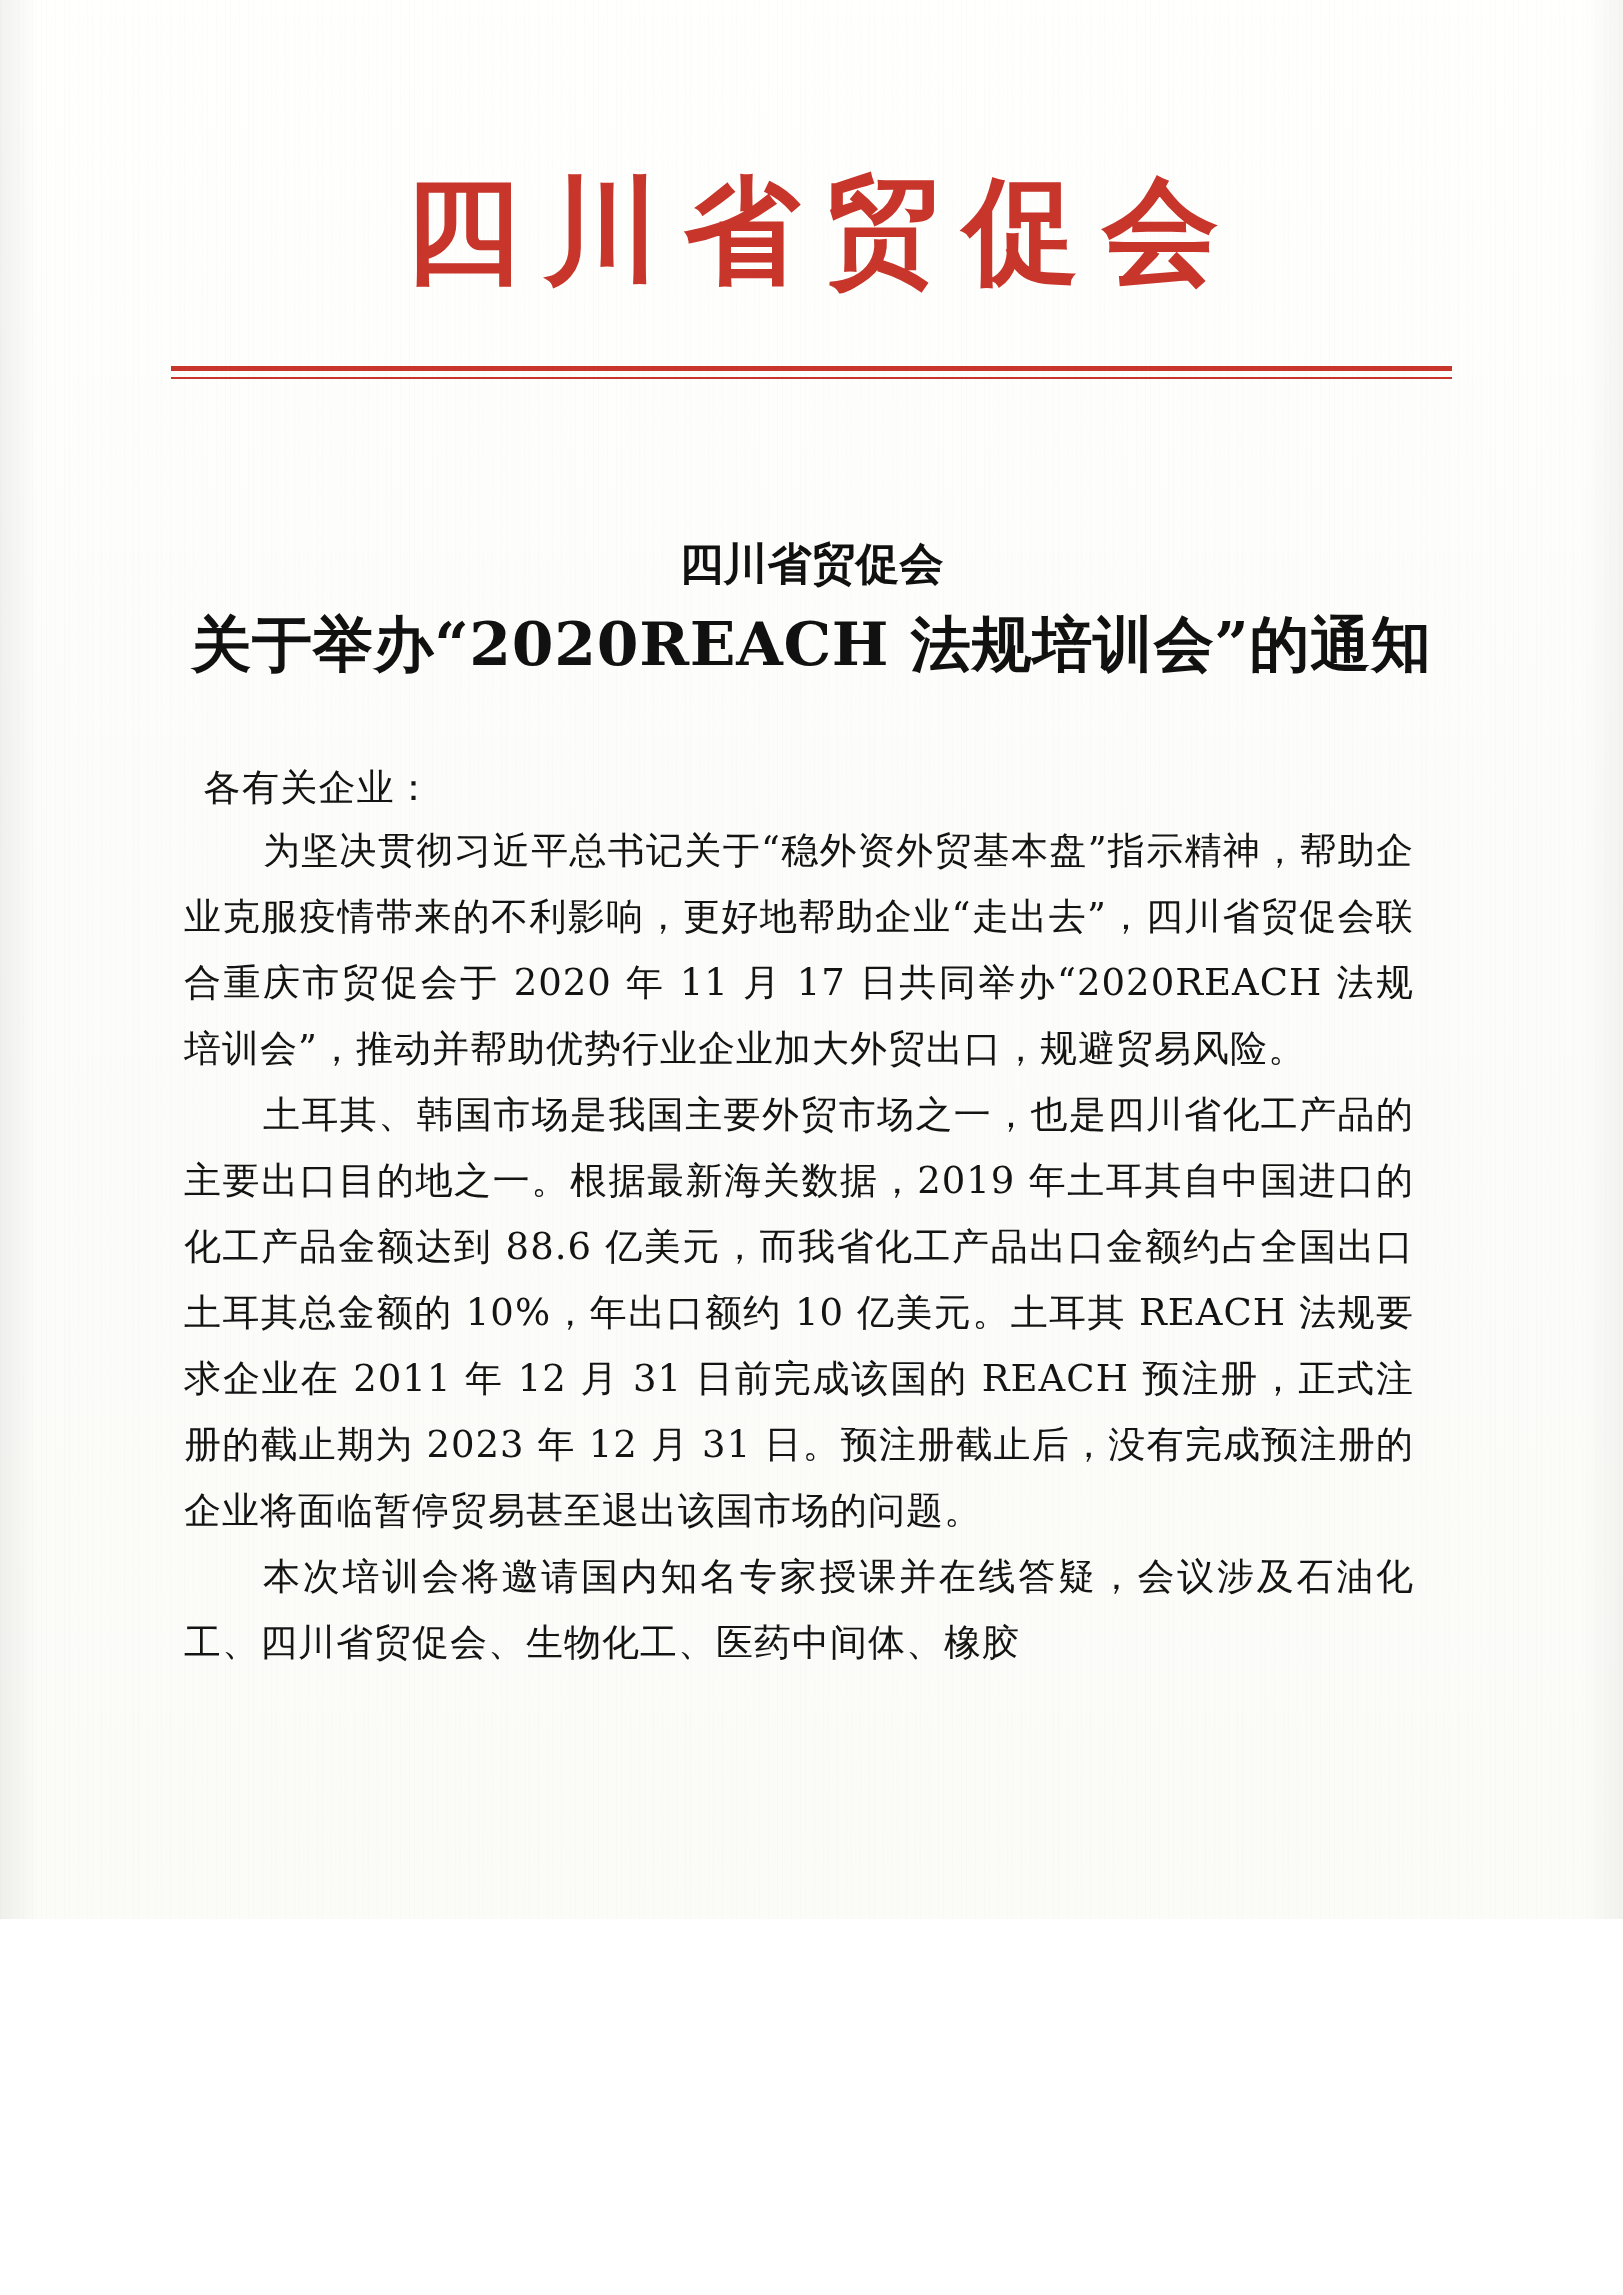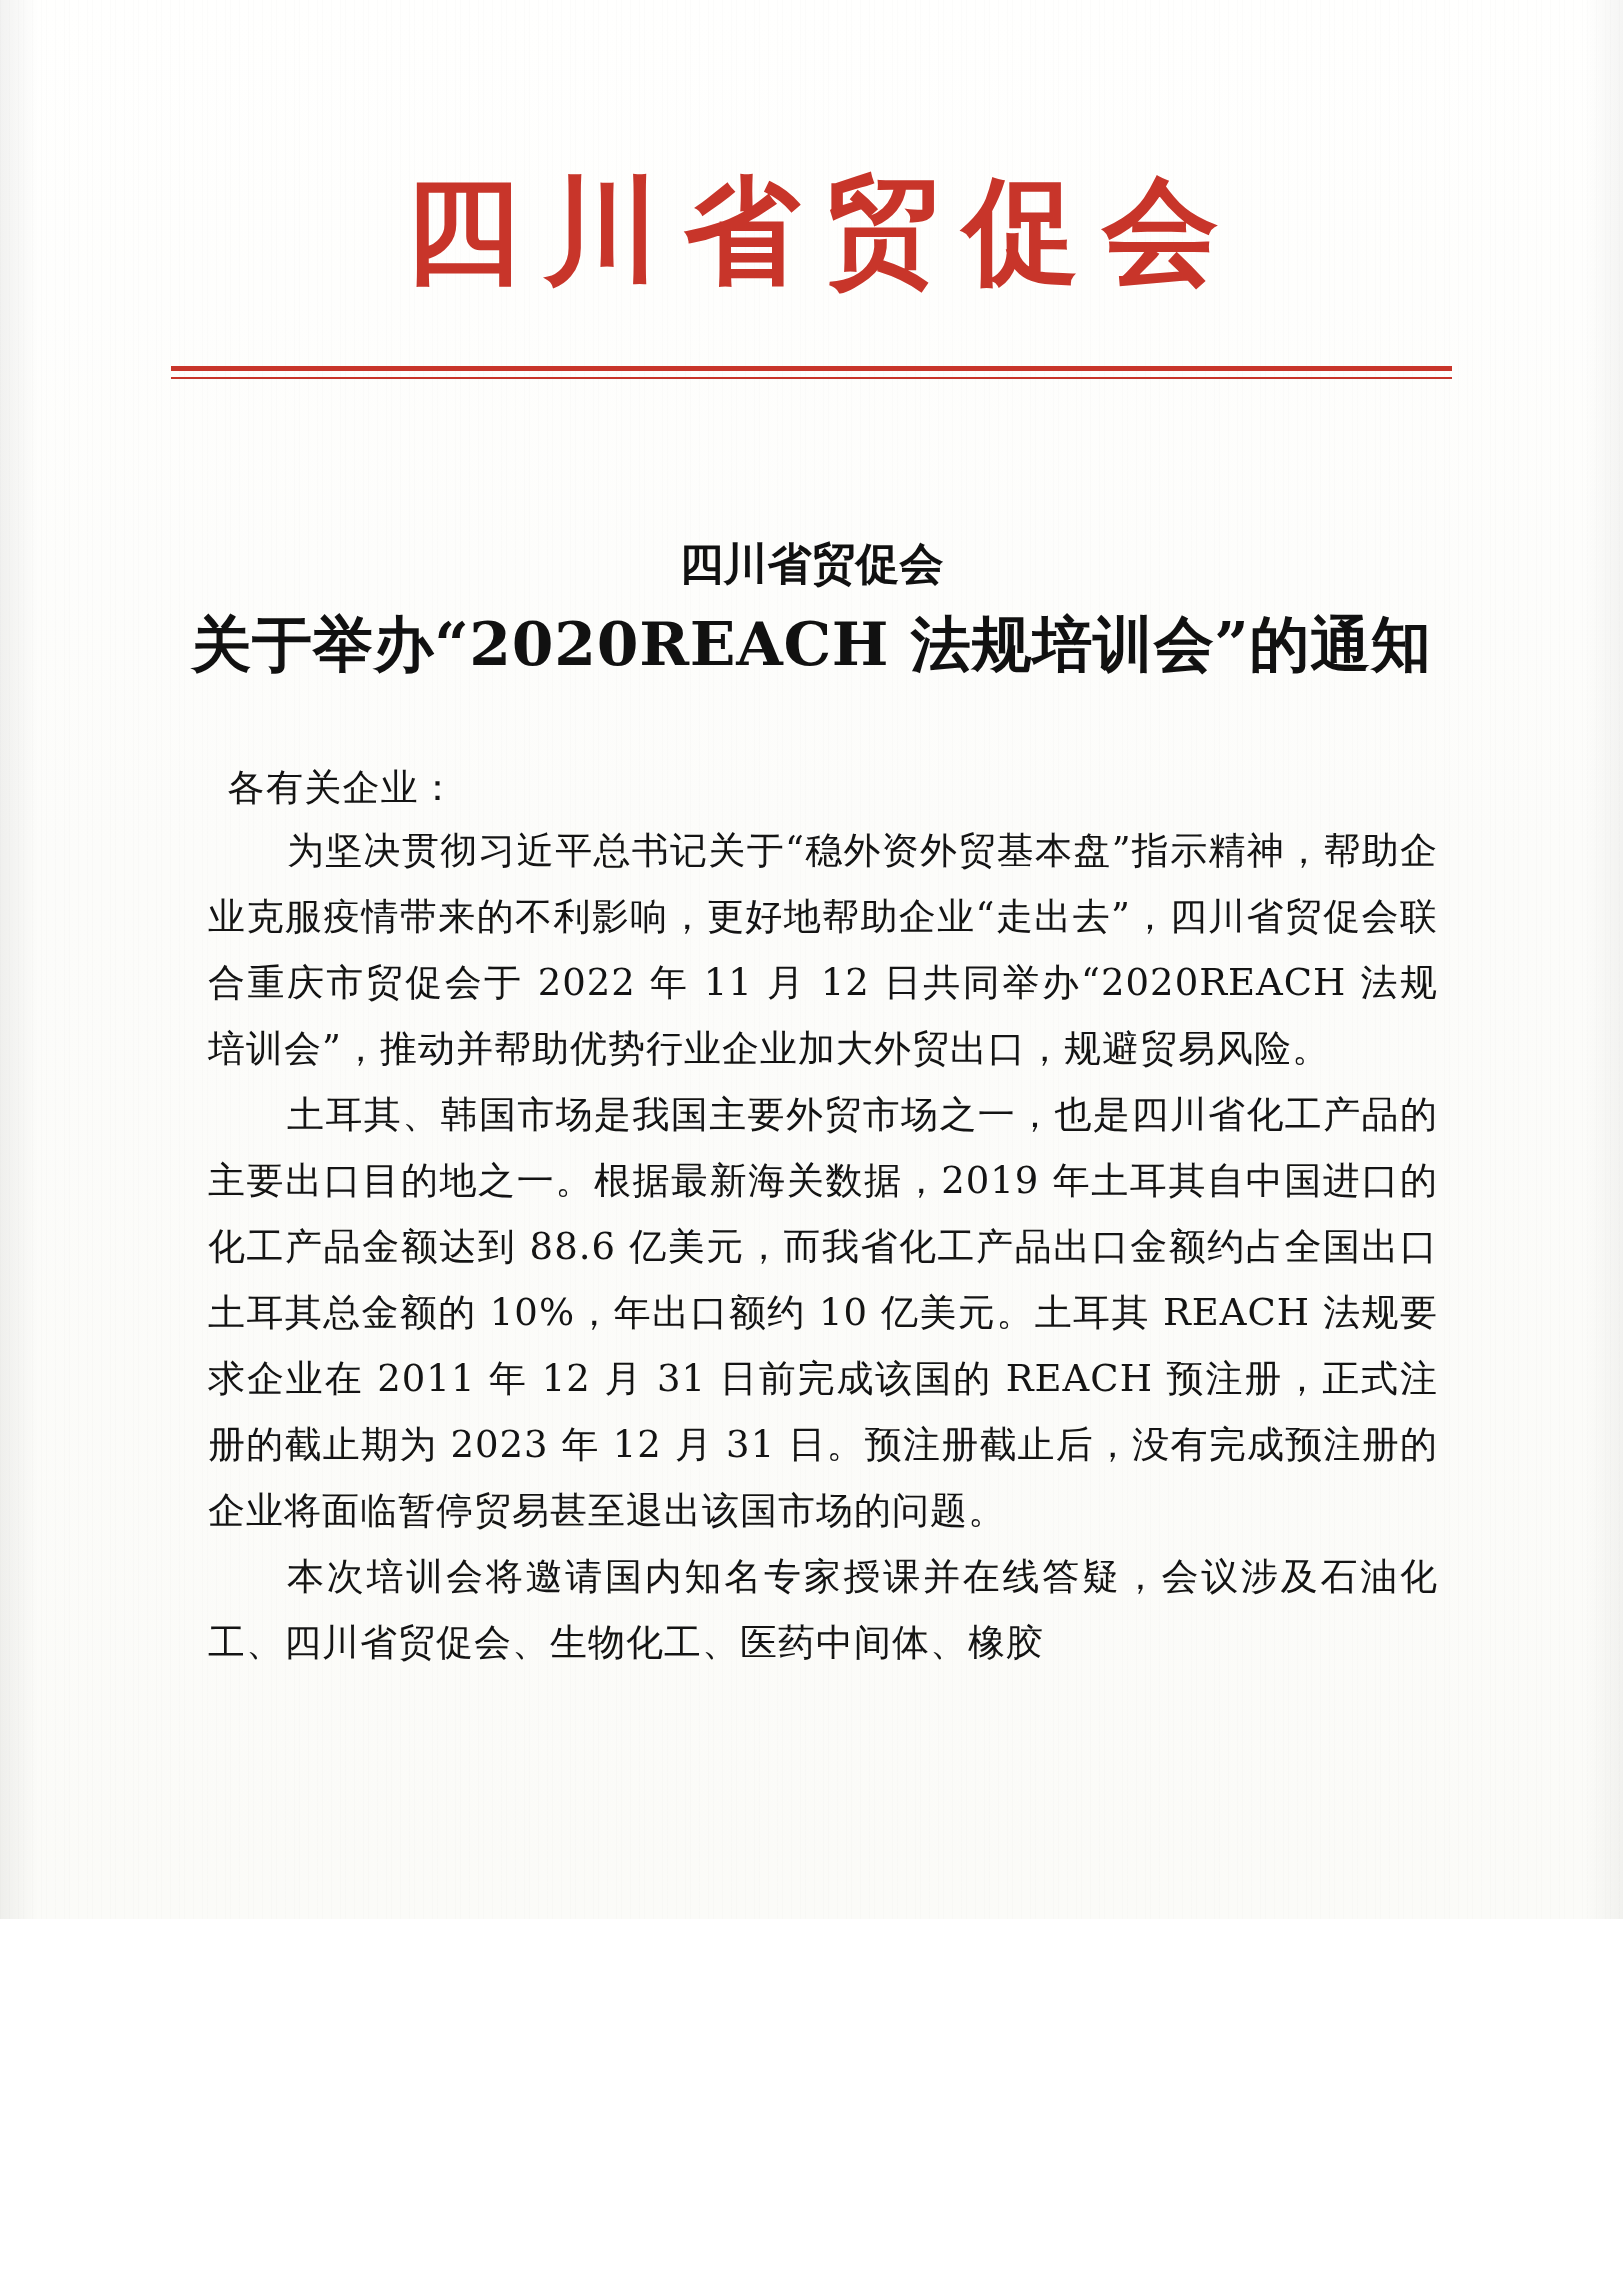--- a/index.html
+++ b/index.html
@@ -80,21 +80,21 @@
   }
   .doc-title .line.two {
     font-size: 60px;
     letter-spacing: 0.7px;
   }
 
   .body-block {
     position: absolute;
     top: 769px;
     left = 0;
-    left: 208px;
+    left: 184px;
     width: 1230px;
     color: #141414;
   }
   .salutation {
     font-family: "DejaVu Serif", "Liberation Serif", serif;
     font-size: 37px;
     line-height: 1.0;
     margin: 0 0 11.8px 19.6px;
     letter-spacing: 1.3px;
   }
@@ -160,21 +160,21 @@
     <div class="rule-thin"></div>
   </div>
 
   <div class="doc-title">
     <div class="line one">四川省贸促会</div>
     <div class="line two">关于举办“2020REACH 法规培训会”的通知</div>
   </div>
 
   <div class="body-block">
     <p class="salutation">各有关企业：</p>
-    <p class="para">为坚决贯彻习近平总书记关于“稳外资外贸基本盘”指示精神，帮助企业克服疫情带来的不利影响，更好地帮助企业“走出去”，四川省贸促会联合重庆市贸促会于 2022 年 11 月 12 日共同举办“2020REACH 法规培训会”，推动并帮助优势行业企业加大外贸出口，规避贸易风险。</p>
+    <p class="para">为坚决贯彻习近平总书记关于“稳外资外贸基本盘”指示精神，帮助企业克服疫情带来的不利影响，更好地帮助企业“走出去”，四川省贸促会联合重庆市贸促会于 2020 年 11 月 17 日共同举办“2020REACH 法规培训会”，推动并帮助优势行业企业加大外贸出口，规避贸易风险。</p>
     <p class="para">土耳其、韩国市场是我国主要外贸市场之一，也是四川省化工产品的主要出口目的地之一。根据最新海关数据，2019 年土耳其自中国进口的化工产品金额达到 88.6 亿美元，而我省化工产品出口金额约占全国出口土耳其总金额的 10%，年出口额约 10 亿美元。土耳其 REACH 法规要求企业在 2011 年 12 月 31 日前完成该国的 REACH 预注册，正式注册的截止期为 2023 年 12 月 31 日。预注册截止后，没有完成预注册的企业将面临暂停贸易甚至退出该国市场的问题。</p>
     <p class="para">本次培训会将邀请国内知名专家授课并在线答疑，会议涉及石油化工、四川省贸促会、生物化工、医药中间体、橡胶</p>
   </div>
 
   <div class="rule-group bottom">
     <div class="rule-thick"></div>
   </div>
 
   <div class="footer">
     <span class="page-number">— 1 —</span>

